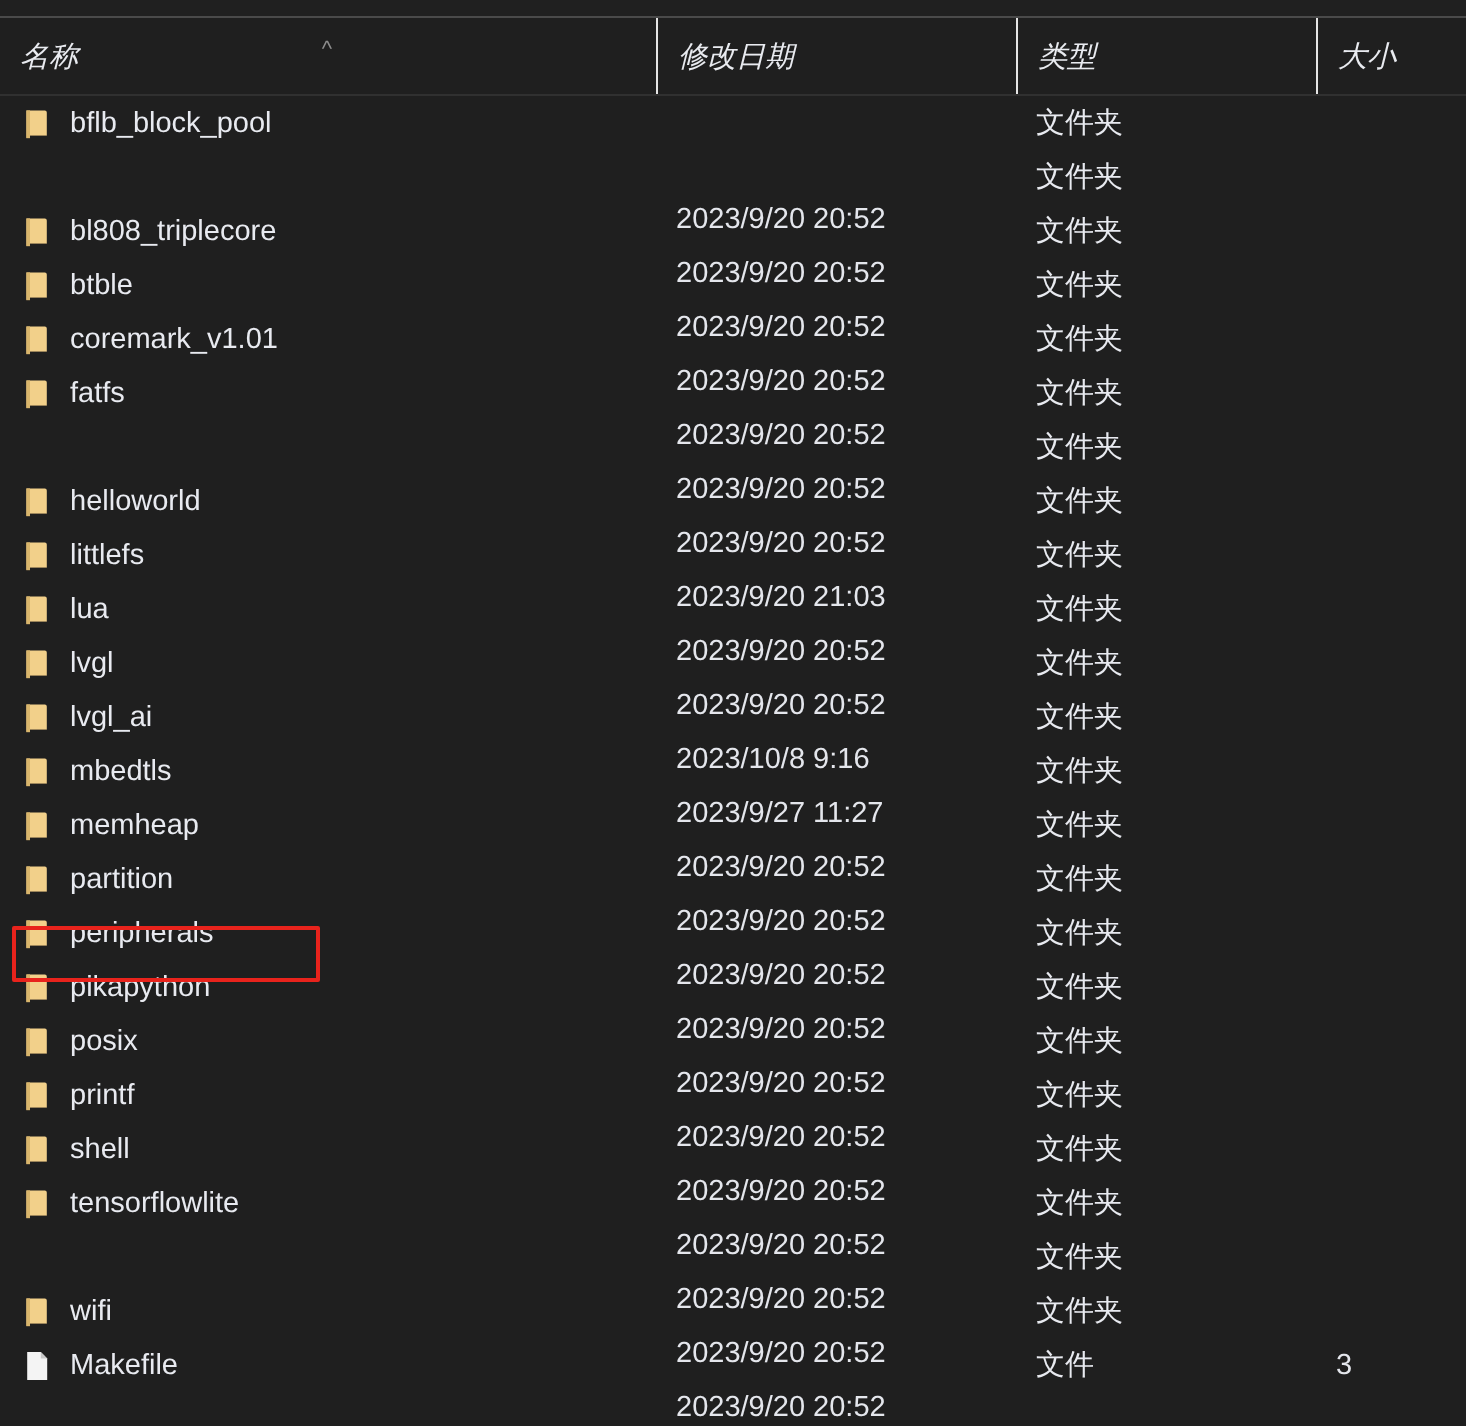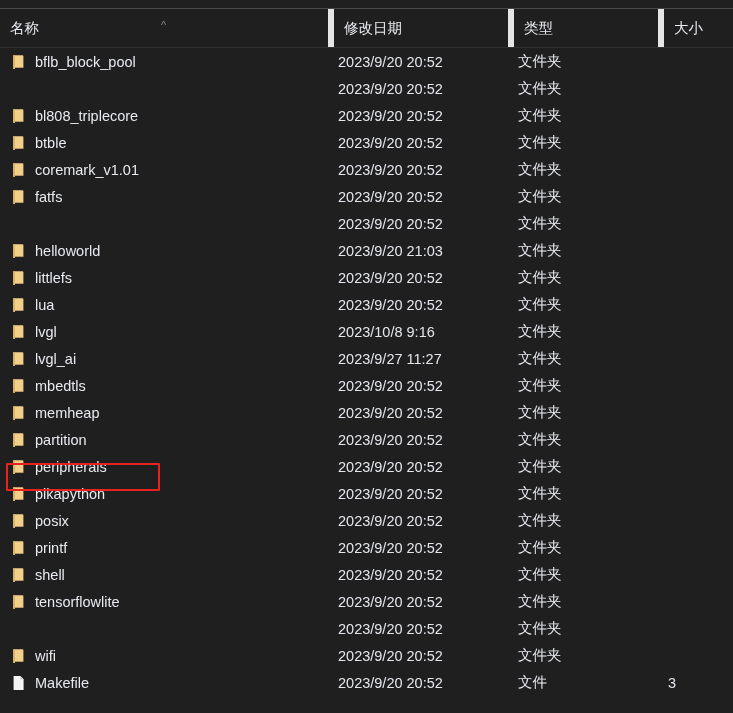--- a/index.html
+++ b/index.html
@@ -58,22 +58,22 @@
     position: absolute;
     top: 0;
     height: 39px;
     display: flex;
     align-items: center;
     color: #e9ebf0;
     font-size: 14.5px;
     white-space: nowrap;
     box-sizing: border-box;
   }
-  .col-head .lbl { display: block; padding-left: 10px; }
-  .col-head.sep { border-left: 6px solid #e5e5e5; }
+  .col-head .lbl { display: block; padding-left: 10px; font-style: italic; }
+  .col-head.sep { border-left: 1px solid #e5e5e5; }
 
   .ch-name { left: 0px;   width: 328px; }
   .ch-date { left: 328px; width: 180px; }
   .ch-type { left: 508px; width: 150px; }
   .ch-size { left: 658px; width: 75px;  }
 
   .sort-caret {
     position: absolute;
     left: 157px;
     top: 12px;
@@ -105,21 +105,21 @@
     height: 27px;
     display: flex;
     align-items: center;
     font-size: 14.5px;
     color: #e8eaf0;
     white-space: nowrap;
     overflow: hidden;
     box-sizing: border-box;
   }
   .c-name { left: 0px;   width: 328px; padding-left: 10px; }
-  .c-date { left: 328px; width: 180px; padding-left: 10px; color: #e4e6ec; }
+  .c-date { left: 328px; width: 180px; padding-left: 10px; color: #e4e6ec; margin-top: 48px; }
   .c-type { left: 508px; width: 150px; padding-left: 10px; }
   .c-size { left: 658px; width: 90px;  padding-left: 10px; color: #e4e6ec; }
 
   .name-text { padding-left: 8px; }
 
   
   .icon {
     position: relative;
     width: 17px;
     height: 16px;

